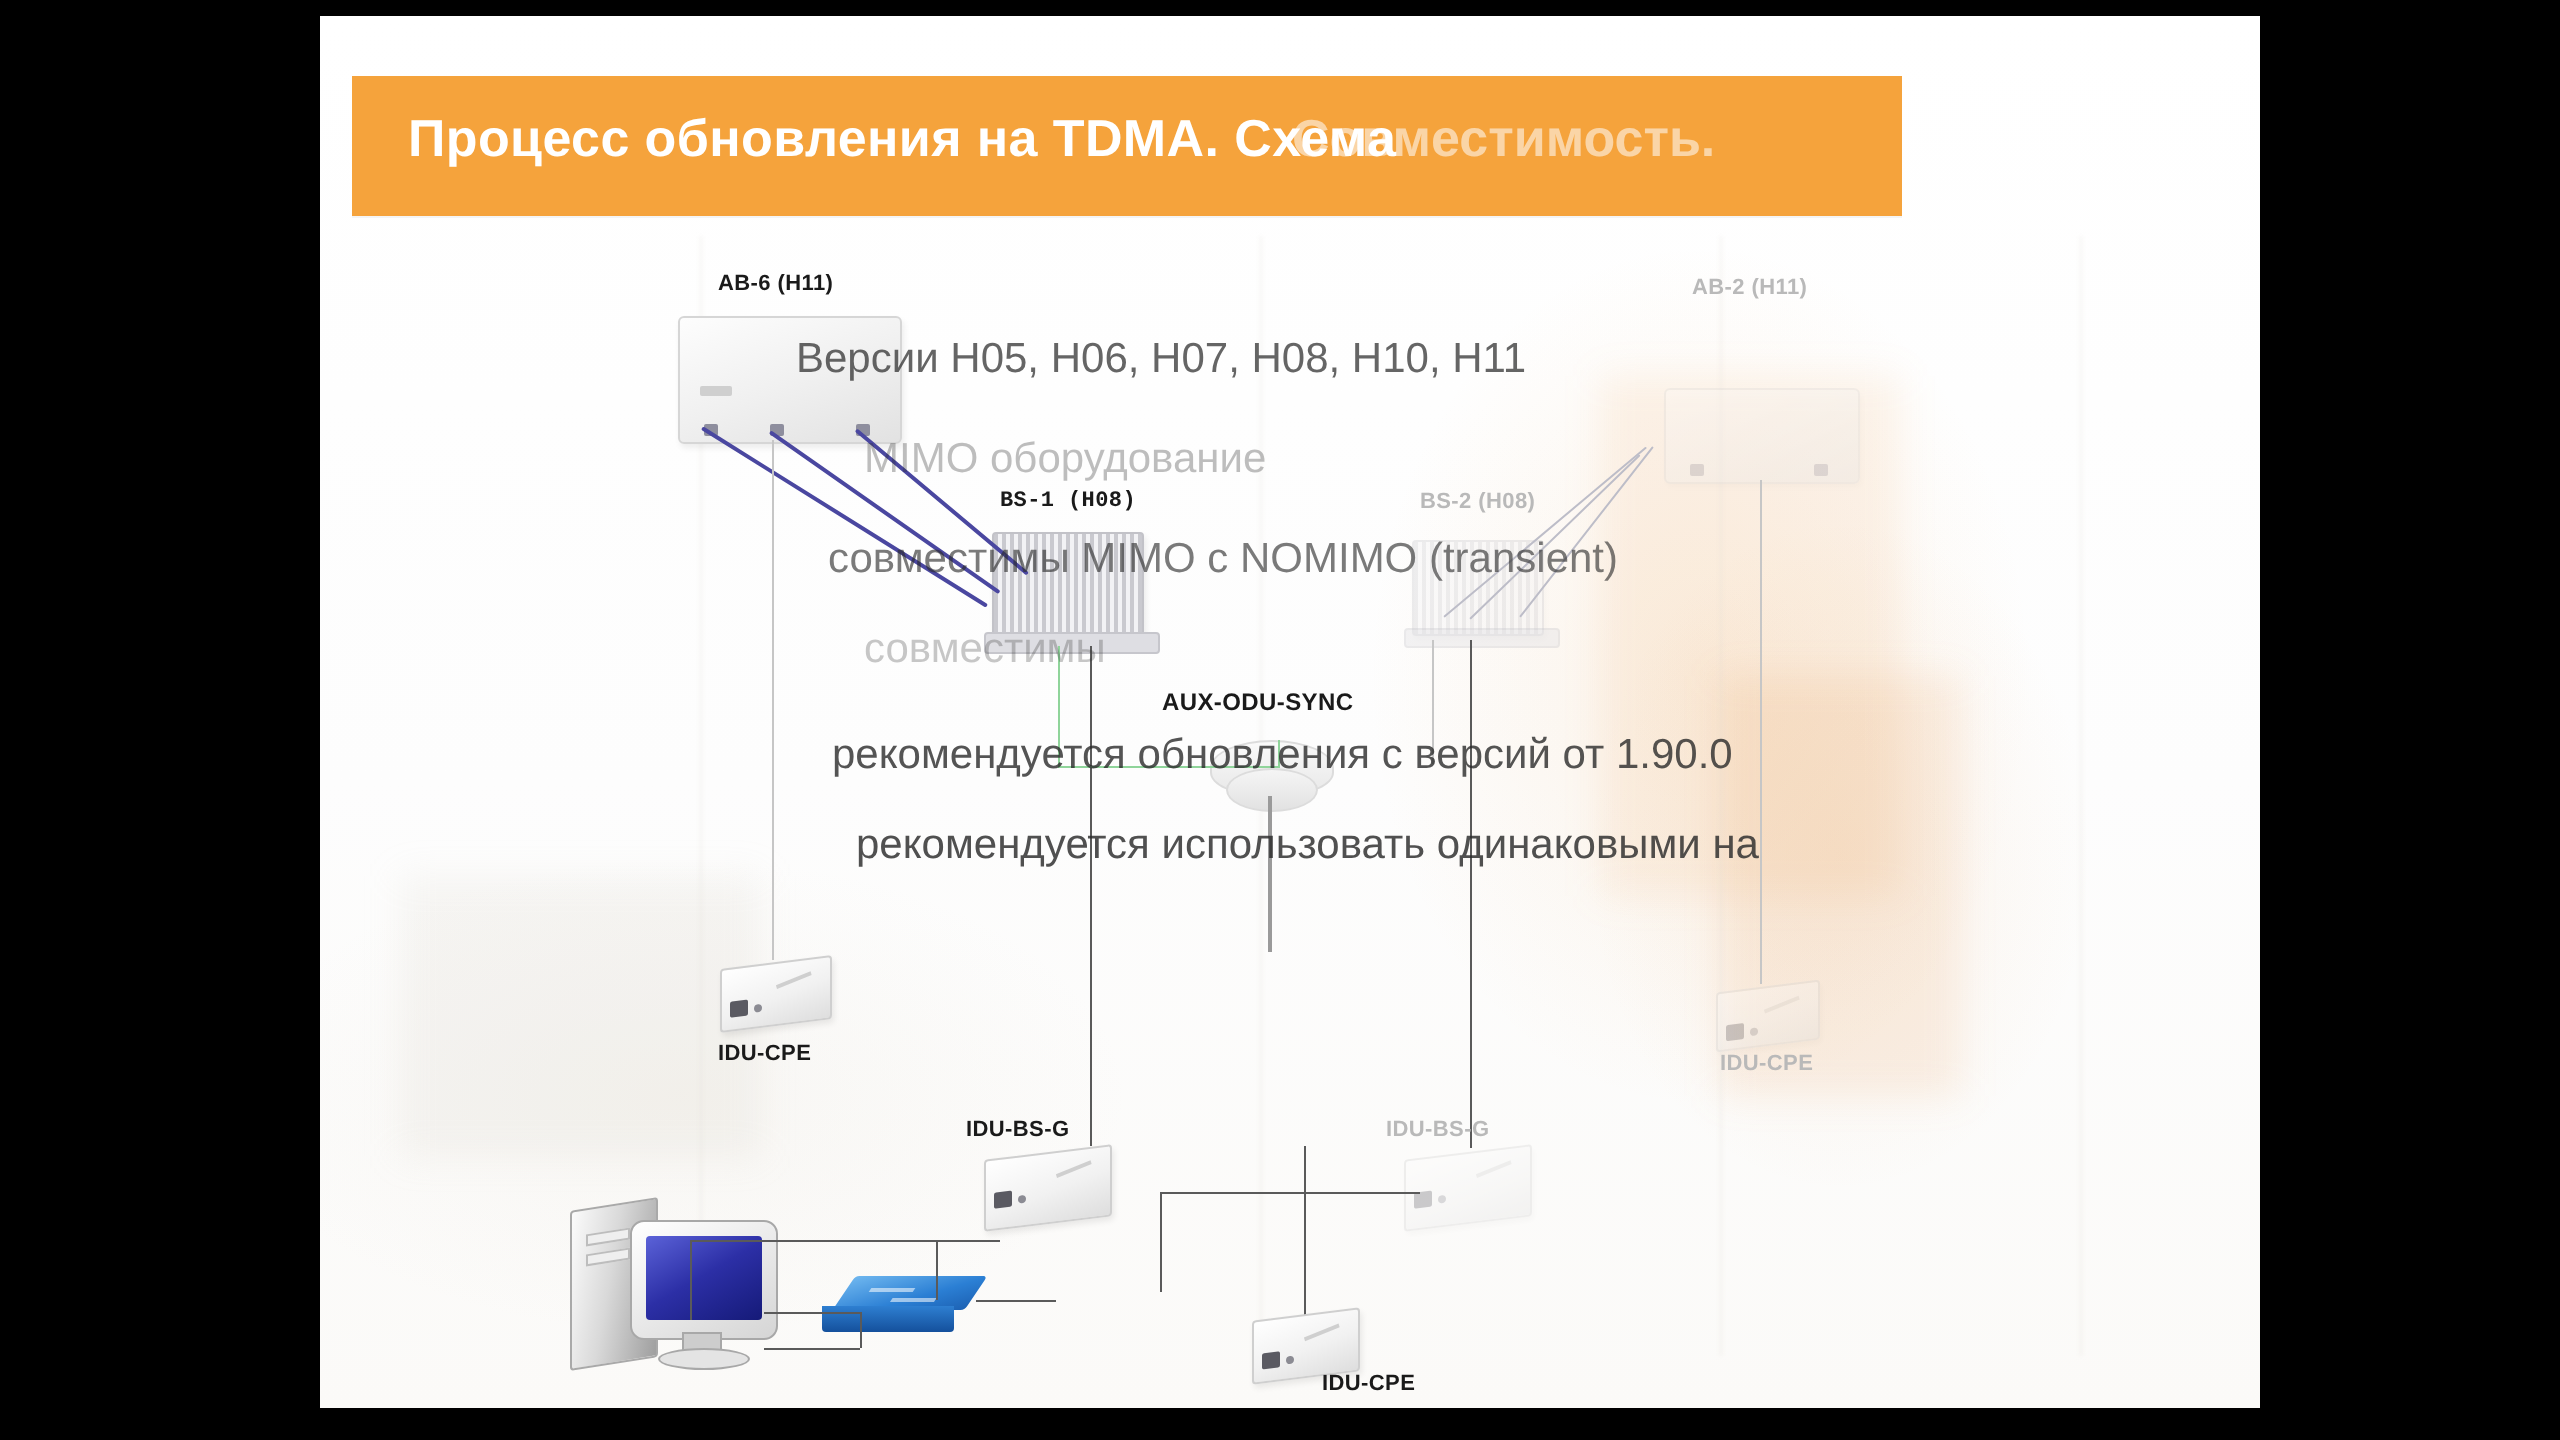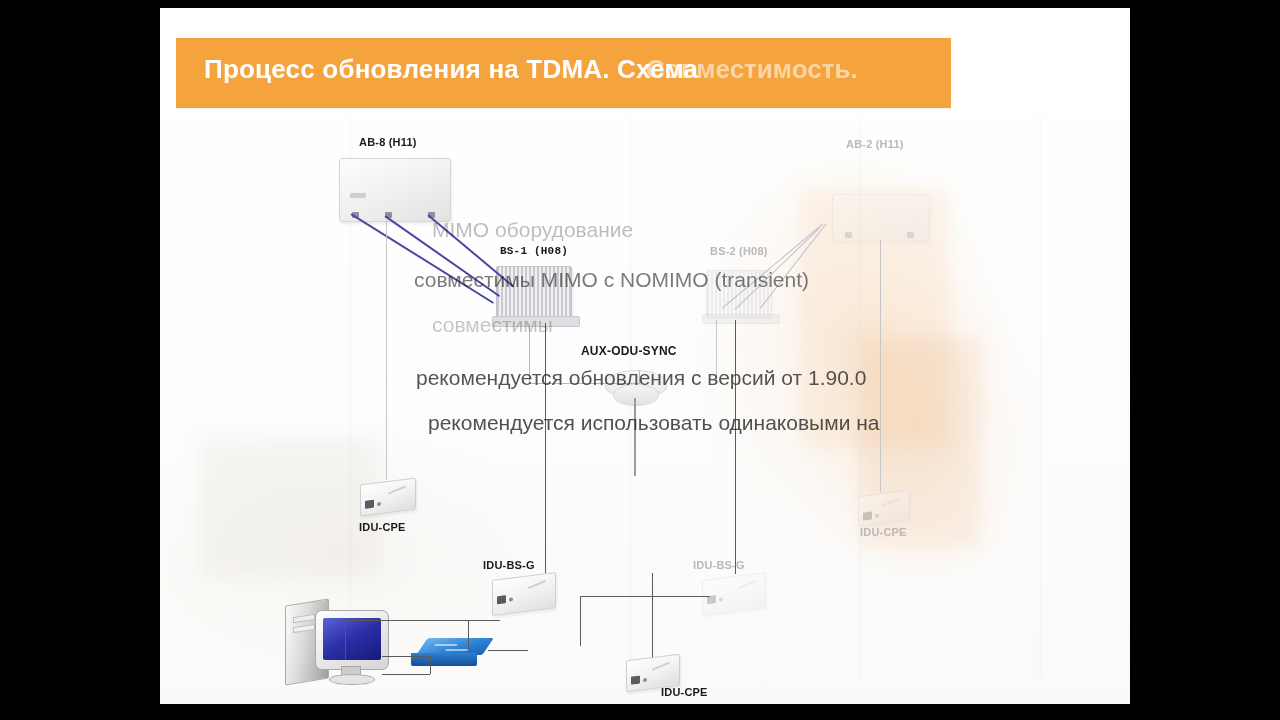--- a/index.html
+++ b/index.html
@@ -301,21 +301,21 @@
     <div class="bg-col" style="left:470px;top:110px;width:1px;height:560px;"></div>
     <div class="bg-col" style="left:700px;top:110px;width:1px;height:560px;"></div>
     <div class="bg-col" style="left:880px;top:110px;width:1px;height:560px;"></div>
 
     <div id="header">
       <div id="header-title">Процесс обновления на TDMA. Схема</div>
       <div id="header-title-ghost" style="left:470px;">Совместимость.</div>
     </div>
 
 
-    <div class="dev-label" style="left:199px;top:128px;">AB-8 (H11)</div>
+    <div class="dev-label" style="left:199px;top:128px;">AB-6 (H11)</div>
     <div class="odu" style="left:179px;top:150px;width:110px;height:62px;">
       <div class="vent" style="left:10px;top:34px;"></div>
       <div class="port" style="left:12px;top:53px;"></div>
       <div class="port" style="left:45px;top:53px;"></div>
       <div class="port" style="left:88px;top:53px;"></div>
     </div>
 
     <div class="dev-label ghost" style="left:686px;top:130px;">AB-2 (H11)</div>
     <div class="odu ghost" style="left:672px;top:186px;width:96px;height:46px;">
       <div class="port" style="left:12px;top:37px;"></div>
@@ -415,20 +415,21 @@
     <div class="wire v dark" style="left:270px;top:648px;height:18px;"></div>
     <div class="wire h dark" style="left:222px;top:666px;width:48px;"></div>
     <div class="wire v dark" style="left:308px;top:612px;height:30px;"></div>
     <div class="wire h dark" style="left:308px;top:612px;width:30px;"></div>
     <div class="wire h dark" style="left:328px;top:642px;width:40px;"></div>
     <div class="wire v dark" style="left:185px;top:612px;height:40px;"></div>
     <div class="wire h dark" style="left:185px;top:612px;width:155px;"></div>
     <div class="wire h dark" style="left:420px;top:588px;width:130px;"></div>
     <div class="wire v dark" style="left:420px;top:588px;height:50px;"></div>
 
+    <div class="body-line" style="left:238px;top:160px;opacity:0.72;">Версии H05, H06, H07, H08, H10, H11</div>
     <div class="body-line" style="left:272px;top:210px;opacity:0.30;">MIMO оборудование</div>
     <div class="body-line" style="left:254px;top:260px;opacity:0.62;">совместимы MIMO с NOMIMO (transient)</div>
     <div class="body-line" style="left:272px;top:305px;opacity:0.26;">совместимы</div>
     <div class="body-line" style="left:256px;top:358px;opacity:0.80;">рекомендуется обновления с версий от 1.90.0</div>
     <div class="body-line" style="left:268px;top:403px;opacity:0.82;">рекомендуется использовать одинаковыми на</div>
 
   </div>
 
 </div>
 

